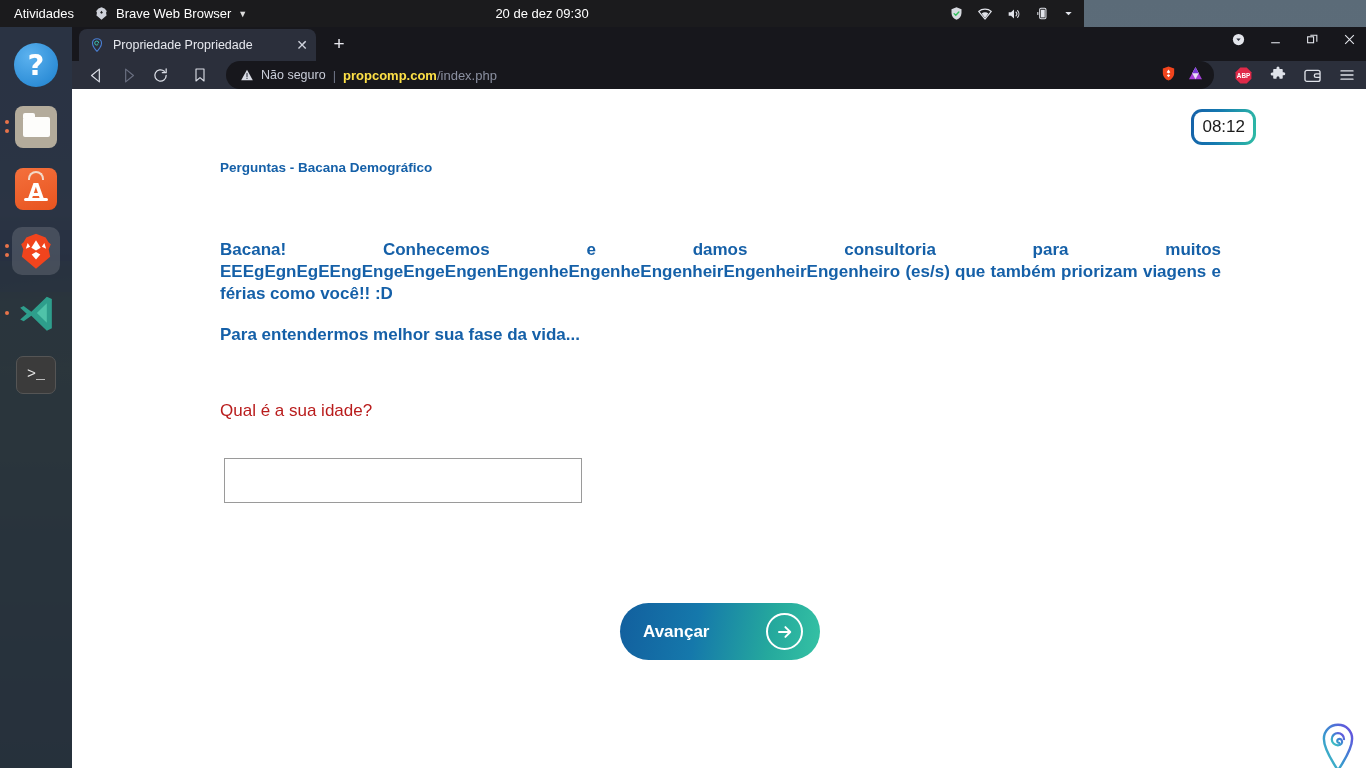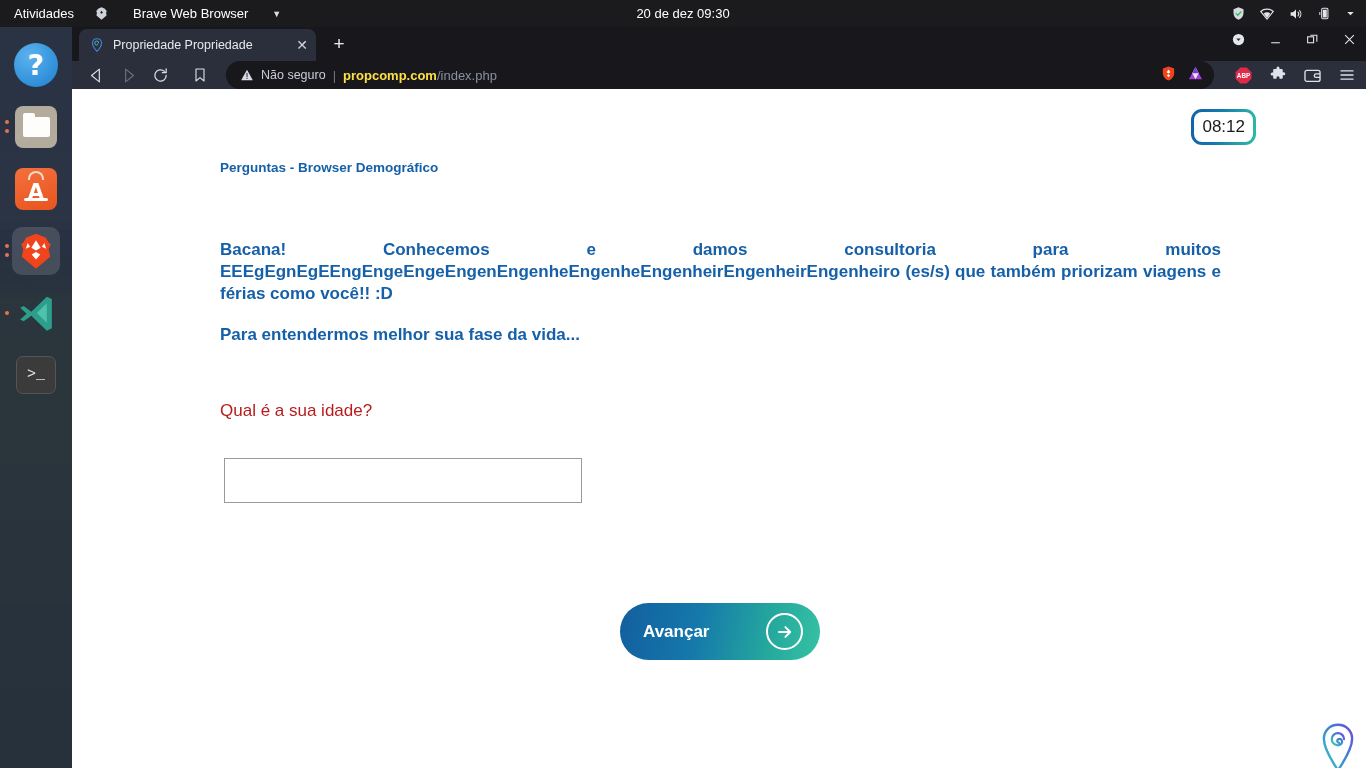--- a/index.html
+++ b/index.html
@@ -23,27 +23,27 @@
     position: absolute; left: 0; top: 34%; right: 0; bottom: 0;
     background: radial-gradient(ellipse 120% 70% at 20% 10%, rgba(140,180,60,.35), rgba(0,0,0,0) 60%);
   }
   #desktop .sky-hill {
     position: absolute; left: 0; top: 30%; width: 100%; height: 8%;
     background: linear-gradient(100deg, rgba(40,52,90,.55) 0%, rgba(55,70,100,.3) 25%, rgba(0,0,0,0) 45%);
   }
 
   
   #topbar {
-    position: absolute; left: 0; top: 0; width: 1366px; height: 27px;
+    position: absolute; left: 0; top: 0; width: 1084px; height: 27px;
     background: #1b1b1d; color: #ffffff;
     display: flex; align-items: center;
     font-size: 13px; z-index: 50;
   }
   #topbar .activities { padding: 0 14px; cursor: default; }
-  #topbar .appmenu { display: flex; align-items: center; gap: 24px; padding-left: 6px; }
+  #topbar .appmenu { display: flex; align-items: center; gap: 7px; padding-left: 6px; }
   #topbar .brave-mini { width: 15px; height: 15px; display: block; }
   #topbar .caret { font-size: 9px; opacity: .85; }
   #topbar .clock {
     position: absolute; left: 50%; transform: translateX(-50%);
     font-size: 13px; white-space: nowrap;
   }
   #topbar .tray {
     position: absolute; right: 10px; display: flex; align-items: center; gap: 13px;
   }
   #topbar .tray svg { display: block; }
@@ -444,21 +444,21 @@
       </span>
     </div>
   </div>
 
   <div id="page">
 
     <div id="timer">
       <div class="inner">08:12</div>
     </div>
 
-    <div id="section-title">Perguntas - Browser Demográfico</div>
+    <div id="section-title">Perguntas - Bacana Demográfico</div>
 
     <div id="intro">
       <p class="justified">Bacana! Conhecemos e damos consultoria para muitos EEEgEgnEgEEngEngeEngeEngenEngenheEngenheEngenheirEngenheirEngenheiro (es/s) que também priorizam viagens e férias como você!! :D</p>
       <p class="second">Para entendermos melhor sua fase da vida...</p>
     </div>
 
     <div id="question-label">Qual é a sua idade?</div>
 
     <input id="answer-input" type="text" placeholder="" style="">
 

